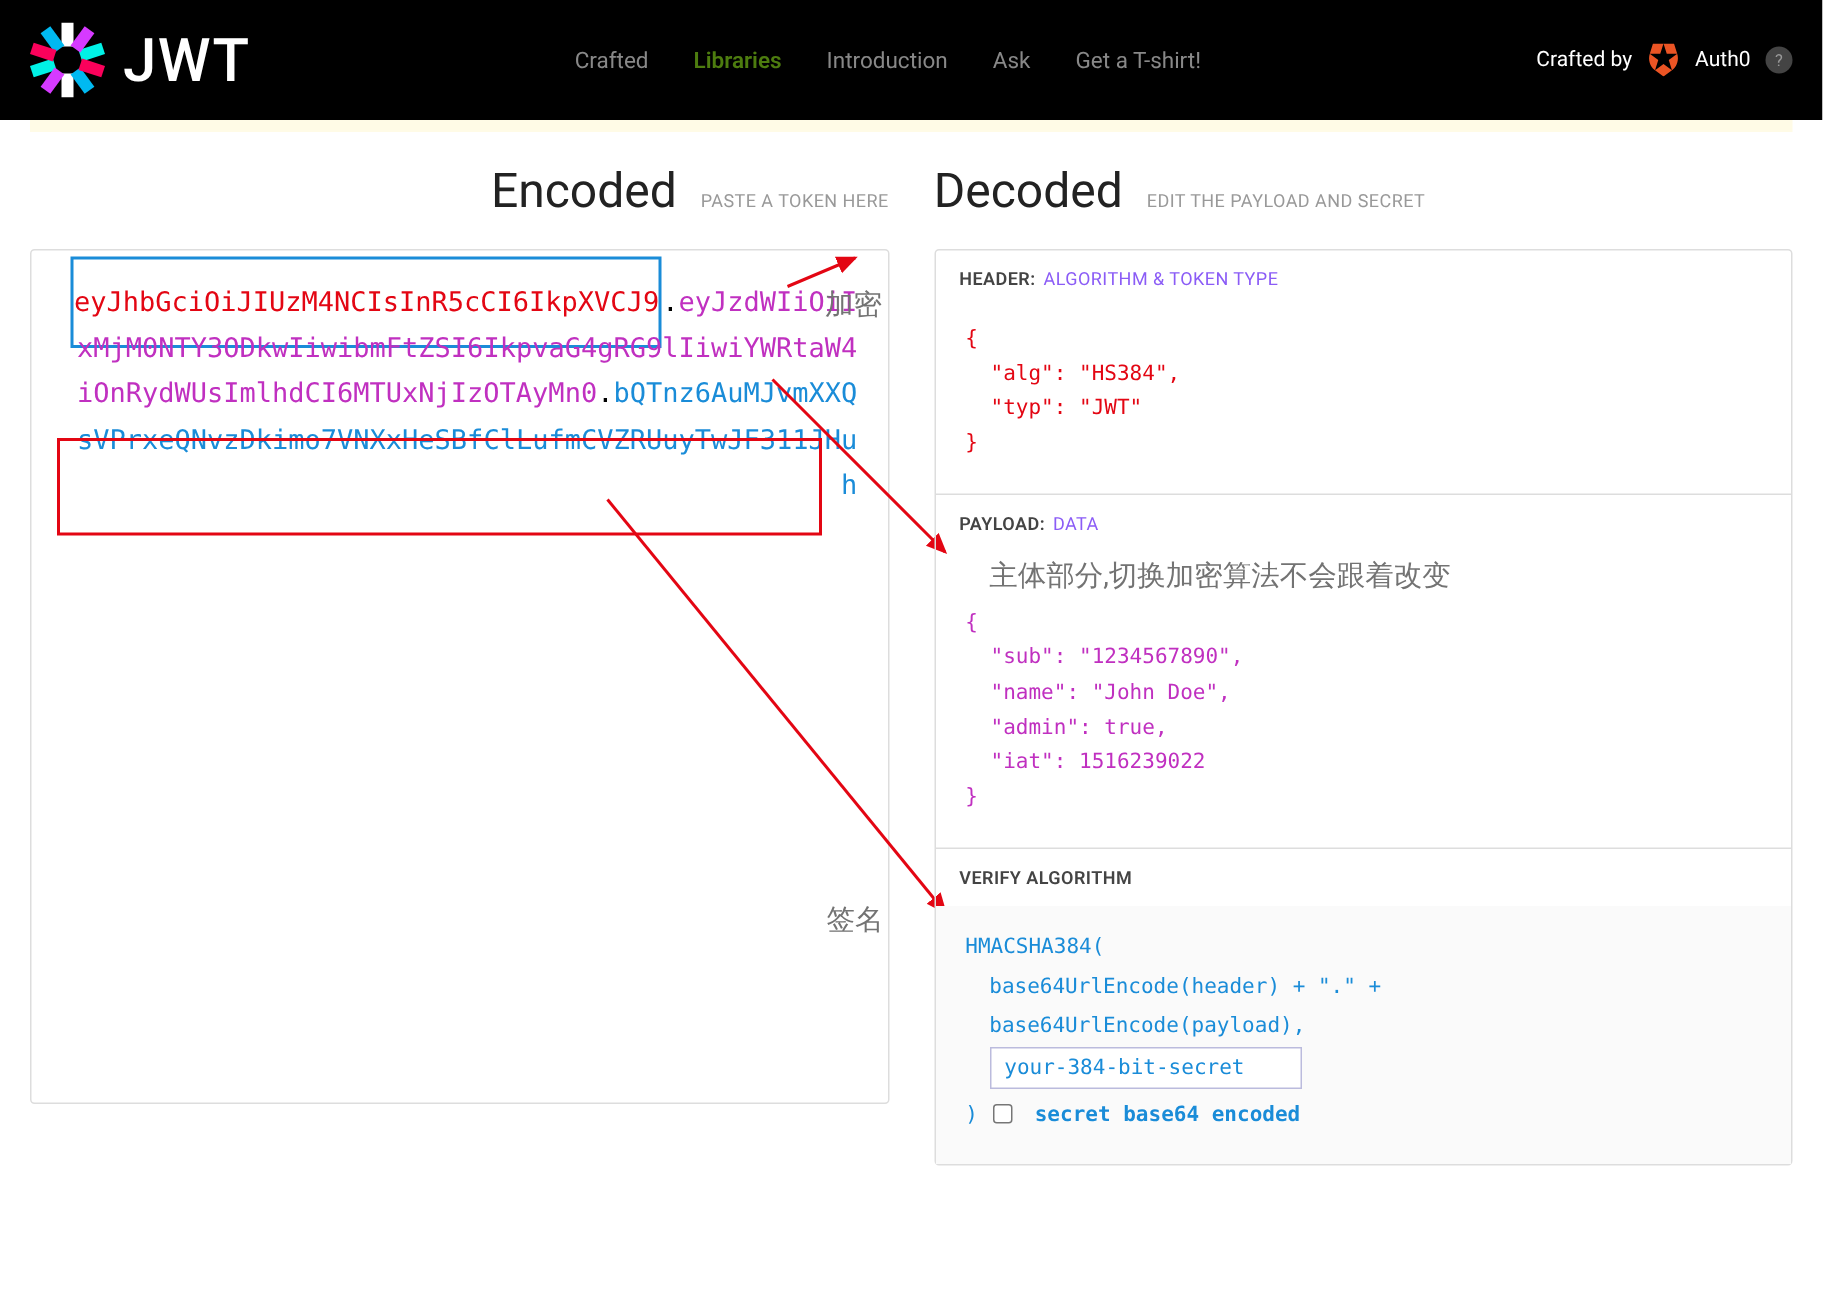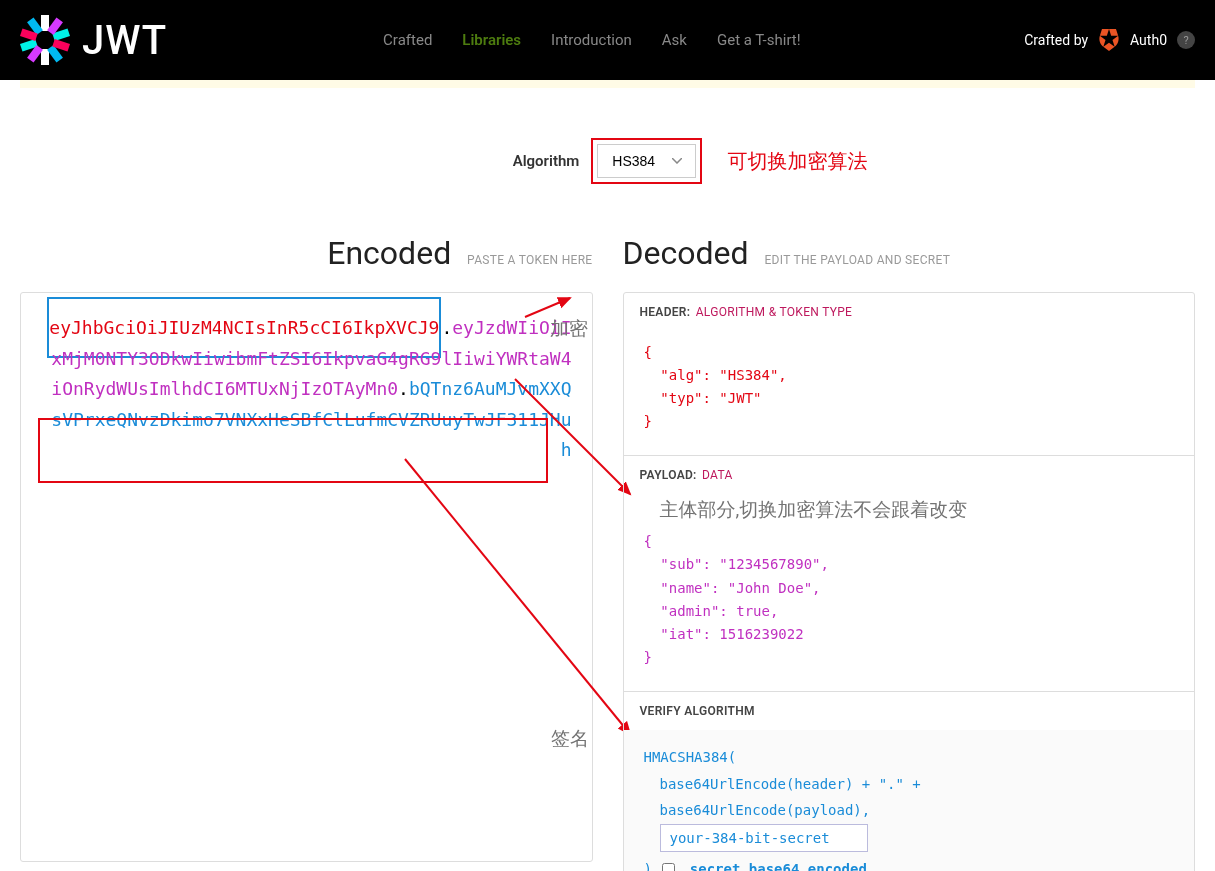--- a/index.html
+++ b/index.html
@@ -31,21 +31,21 @@
 .token-header { color: #e30613; }
 .token-header-box { border: 2.5px solid #1a8cd8; display: inline; padding: 18px 0; }
 .token-dot { color: #000; }
 .token-payload { color: #c030c0; }
 .token-sig { color: #1a8cd8; }
 .red-box-sig { border: 2.5px solid #e30613; position: absolute; left: 17px; top: 125px; width: 510px; height: 65px; pointer-events: none; }
 .decoded-box { border: 1px solid #ddd; border-radius: 3px; min-height: 570px; }
 .decoded-section { border-bottom: 1px solid #ddd; }
 .decoded-section:last-child { border-bottom: none; }
 .decoded-heading { font-size: 12px; font-weight: 600; letter-spacing: 0.3px; padding: 12px 16px; color: #444; }
-.decoded-heading .sub { color: #be185d; font-weight: 400; margin-left: 2px; }
+.decoded-heading .sub { color: #8b5cf6; font-weight: 400; margin-left: 2px; }
 .decoded-content { padding: 10px 20px 22px; font-family: "Menlo", "Consolas", monospace; font-size: 14px; line-height: 1.65; white-space: pre; }
 .header-json { color: #e30613; }
 .payload-json { color: #c030c0; }
 .sig-block { color: #1a8cd8; font-family: "Menlo", "Consolas", monospace; font-size: 14px; line-height: 1.9; padding: 14px 20px 20px; background: #fafafa; }
 .sig-input { border: 1px solid #bbd; padding: 5px 9px; font-family: inherit; font-size: 14px; color: #1a8cd8; width: 208px; margin-left: 16px; }
 .sig-checkbox-line { margin-top: 4px; }
 .sig-checkbox { margin: 0 6px 0 2px; vertical-align: middle; }
 .sig-label { font-weight: 600; }
 .anno-red { color: #737373; font-size: 19px; position: absolute; pointer-events: none; }
 .arrow-svg { position: absolute; pointer-events: none; }
@@ -86,32 +86,20 @@
       <path fill="#eb5424" d="M21.98 7.448L19.62 0H4.347L2.02 7.448c-1.352 4.312.03 9.206 3.815 12.015L12.007 24l6.157-4.552c3.755-2.81 5.182-7.688 3.815-12.015l-6.16 4.58 2.343 7.45-6.157-4.597-6.158 4.58 2.358-7.433-6.188-4.55 7.63-.045L12.008 0l2.356 7.404 7.615.044z"></path>
     </svg>
     <span>Auth0</span>
     <span class="help-icon">?</span>
   </div>
 </div>
 
 <div class="yellow-bar"></div>
 
 <div class="container">
-  <div class="algo-row">
-    <span class="algo-label">Algorithm</span>
-    <span class="algo-select-wrap">
-      <select class="algo-select">
-        <option>HS384</option>
-      </select>
-      <svg class="algo-chevron" width="10" height="6">
-          <path d="M0 0 L5 5 L10 0" stroke="#888" fill="none" stroke-width="1.5"></path>
-        </svg>
-    </span>
-    <span class="anno-algo">可切换加密算法</span>
-  </div>
 
   <div class="cols">
     <div class="col" style="position:relative;text-align:right;">
       <h2 class="col-title">
         <span>Encoded</span>
         <span class="col-sub">PASTE A TOKEN HERE</span>
       </h2>
       <div class="encoded-box">
         <span class="token-header-box"><span class="token-header">eyJhbGciOiJIUzM4NCIsInR5cCI6IkpXVCJ9</span></span><span class="token-dot">.</span><span class="token-payload">eyJzdWIiOiIxMjM0NTY3ODkwIiwibmFtZSI6IkpvaG4gRG9lIiwiYWRtaW4iOnRydWUsImlhdCI6MTUxNjIzOTAyMn0</span><span class="token-dot">.</span><span class="token-sig">bQTnz6AuMJvmXXQsVPrxeQNvzDkimo7VNXxHeSBfClLufmCVZRUuyTwJF311JHuh</span>
         <div class="red-box-sig"></div>

